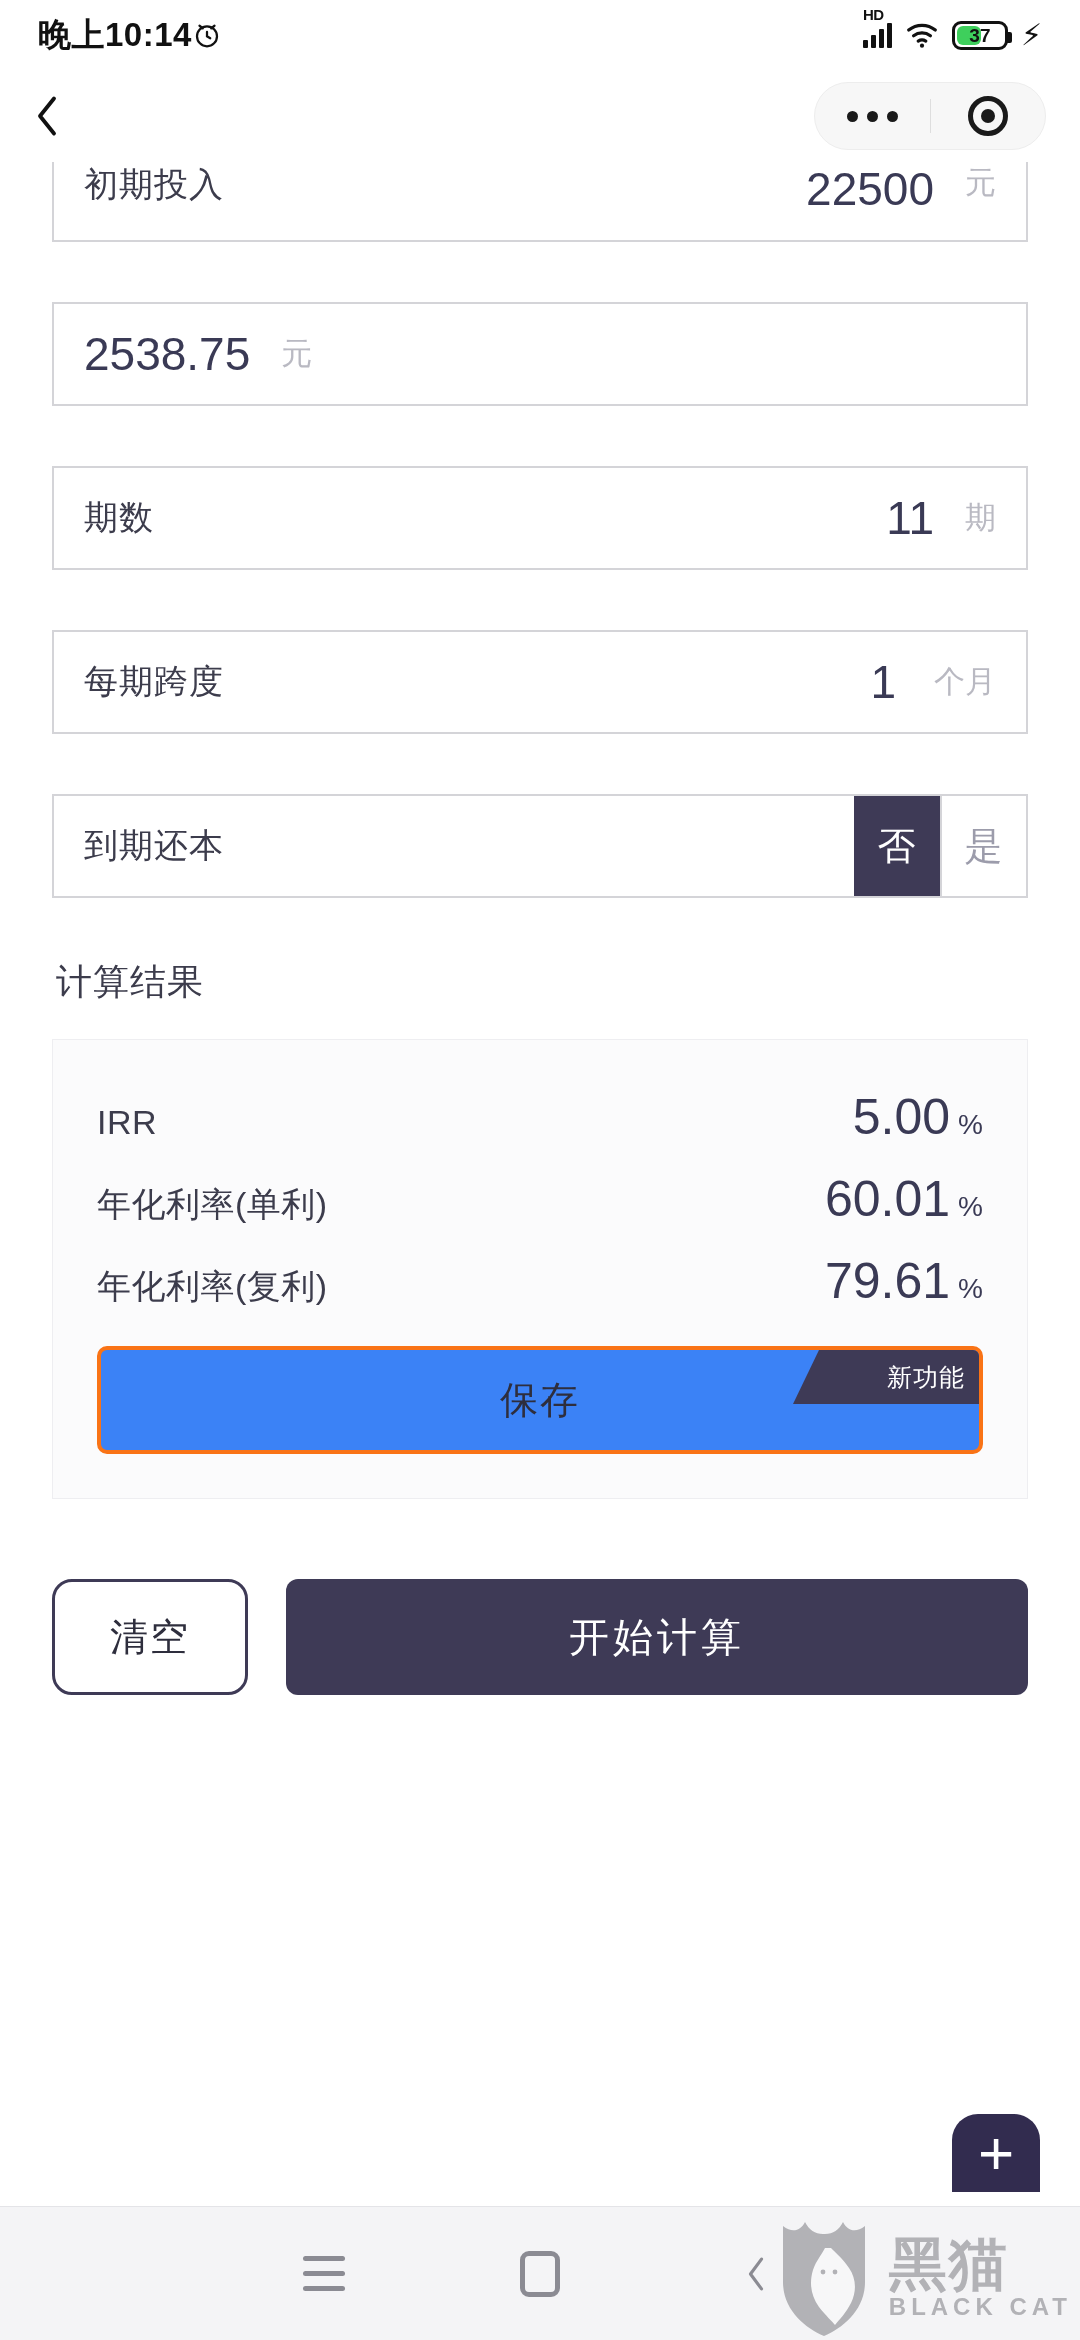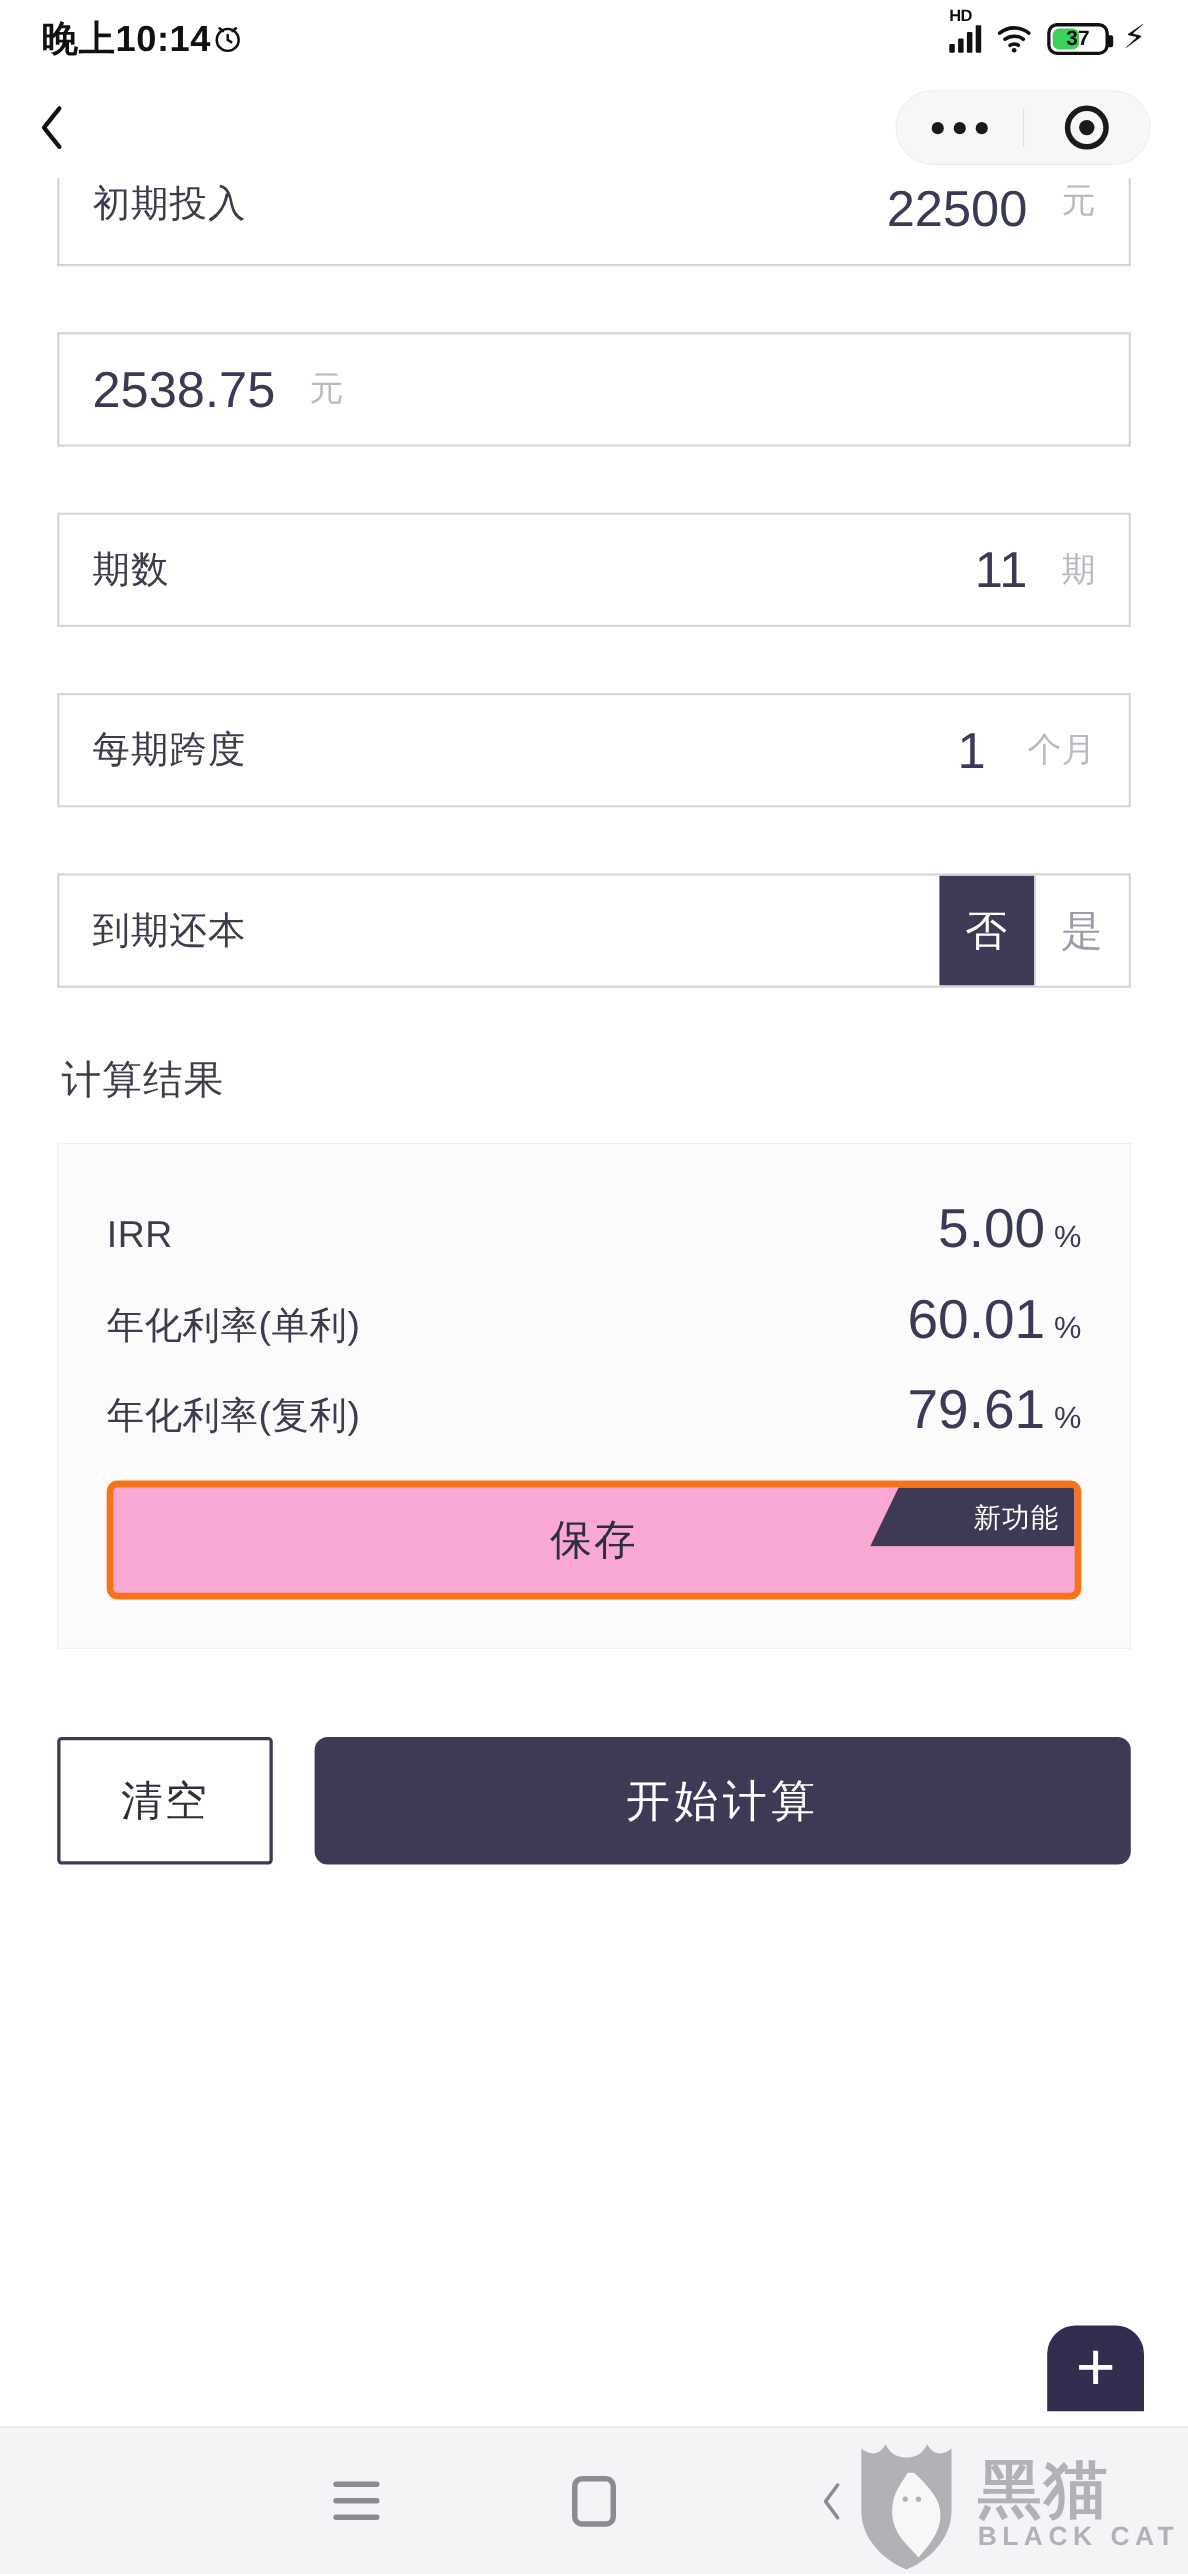--- a/index.html
+++ b/index.html
@@ -107,38 +107,38 @@
   }
   .r-row{
     display:flex; align-items:baseline; margin-bottom:24px;
   }
   .r-label{ flex:1; font-size:34px; color:#3c3c4c; letter-spacing:.5px;}
   .r-value{ font-size:50px; color:#3a3a55; }
   .r-pct{ font-size:28px; color:#3a3a55; margin-left:8px;}
 
   .save-wrap{ position:relative; margin-top:36px; }
   .save-btn{
-    height:108px; border:6px solid #f97316; border-radius:10px;
-    background:#f9a8d4; display:flex; align-items:center; justify-content:center;
+    height:108px; border:4px solid #f97316; border-radius:10px;
+    background:#3b82f6; display:flex; align-items:center; justify-content:center;
     font-size:38px; color:#2e2e3d; letter-spacing:2px; position:relative;
     overflow:hidden;
   }
   .ribbon{
     position:absolute; top:0; right:0; height:54px;
     background:#3e3a56; color:#fff; font-size:25px;
     display:flex; align-items:center; justify-content:flex-end;
     padding:0 14px 0 36px; letter-spacing:1px;
     clip-path:polygon(26px 0, 100% 0, 100% 100%, 0 100%);
     width:186px;
   }
 
   
   .actions{ display:flex; gap:38px; padding:0 52px; margin-top:14px; }
   .btn-clear{
-    width:196px; height:116px; border:3px solid #3e3a56; border-radius:4px;
+    width:196px; height:116px; border:3px solid #3e3a56; border-radius:20px;
     background:#fff; color:#2e2e3d; font-size:38px; letter-spacing:2px;
     display:flex; align-items:center; justify-content:center;
   }
   .btn-calc{
     flex:1; height:116px; border-radius:12px; background:#3e3a56;
     color:#fff; font-size:40px; letter-spacing:4px;
     display:flex; align-items:center; justify-content:center;
   }
 
   

